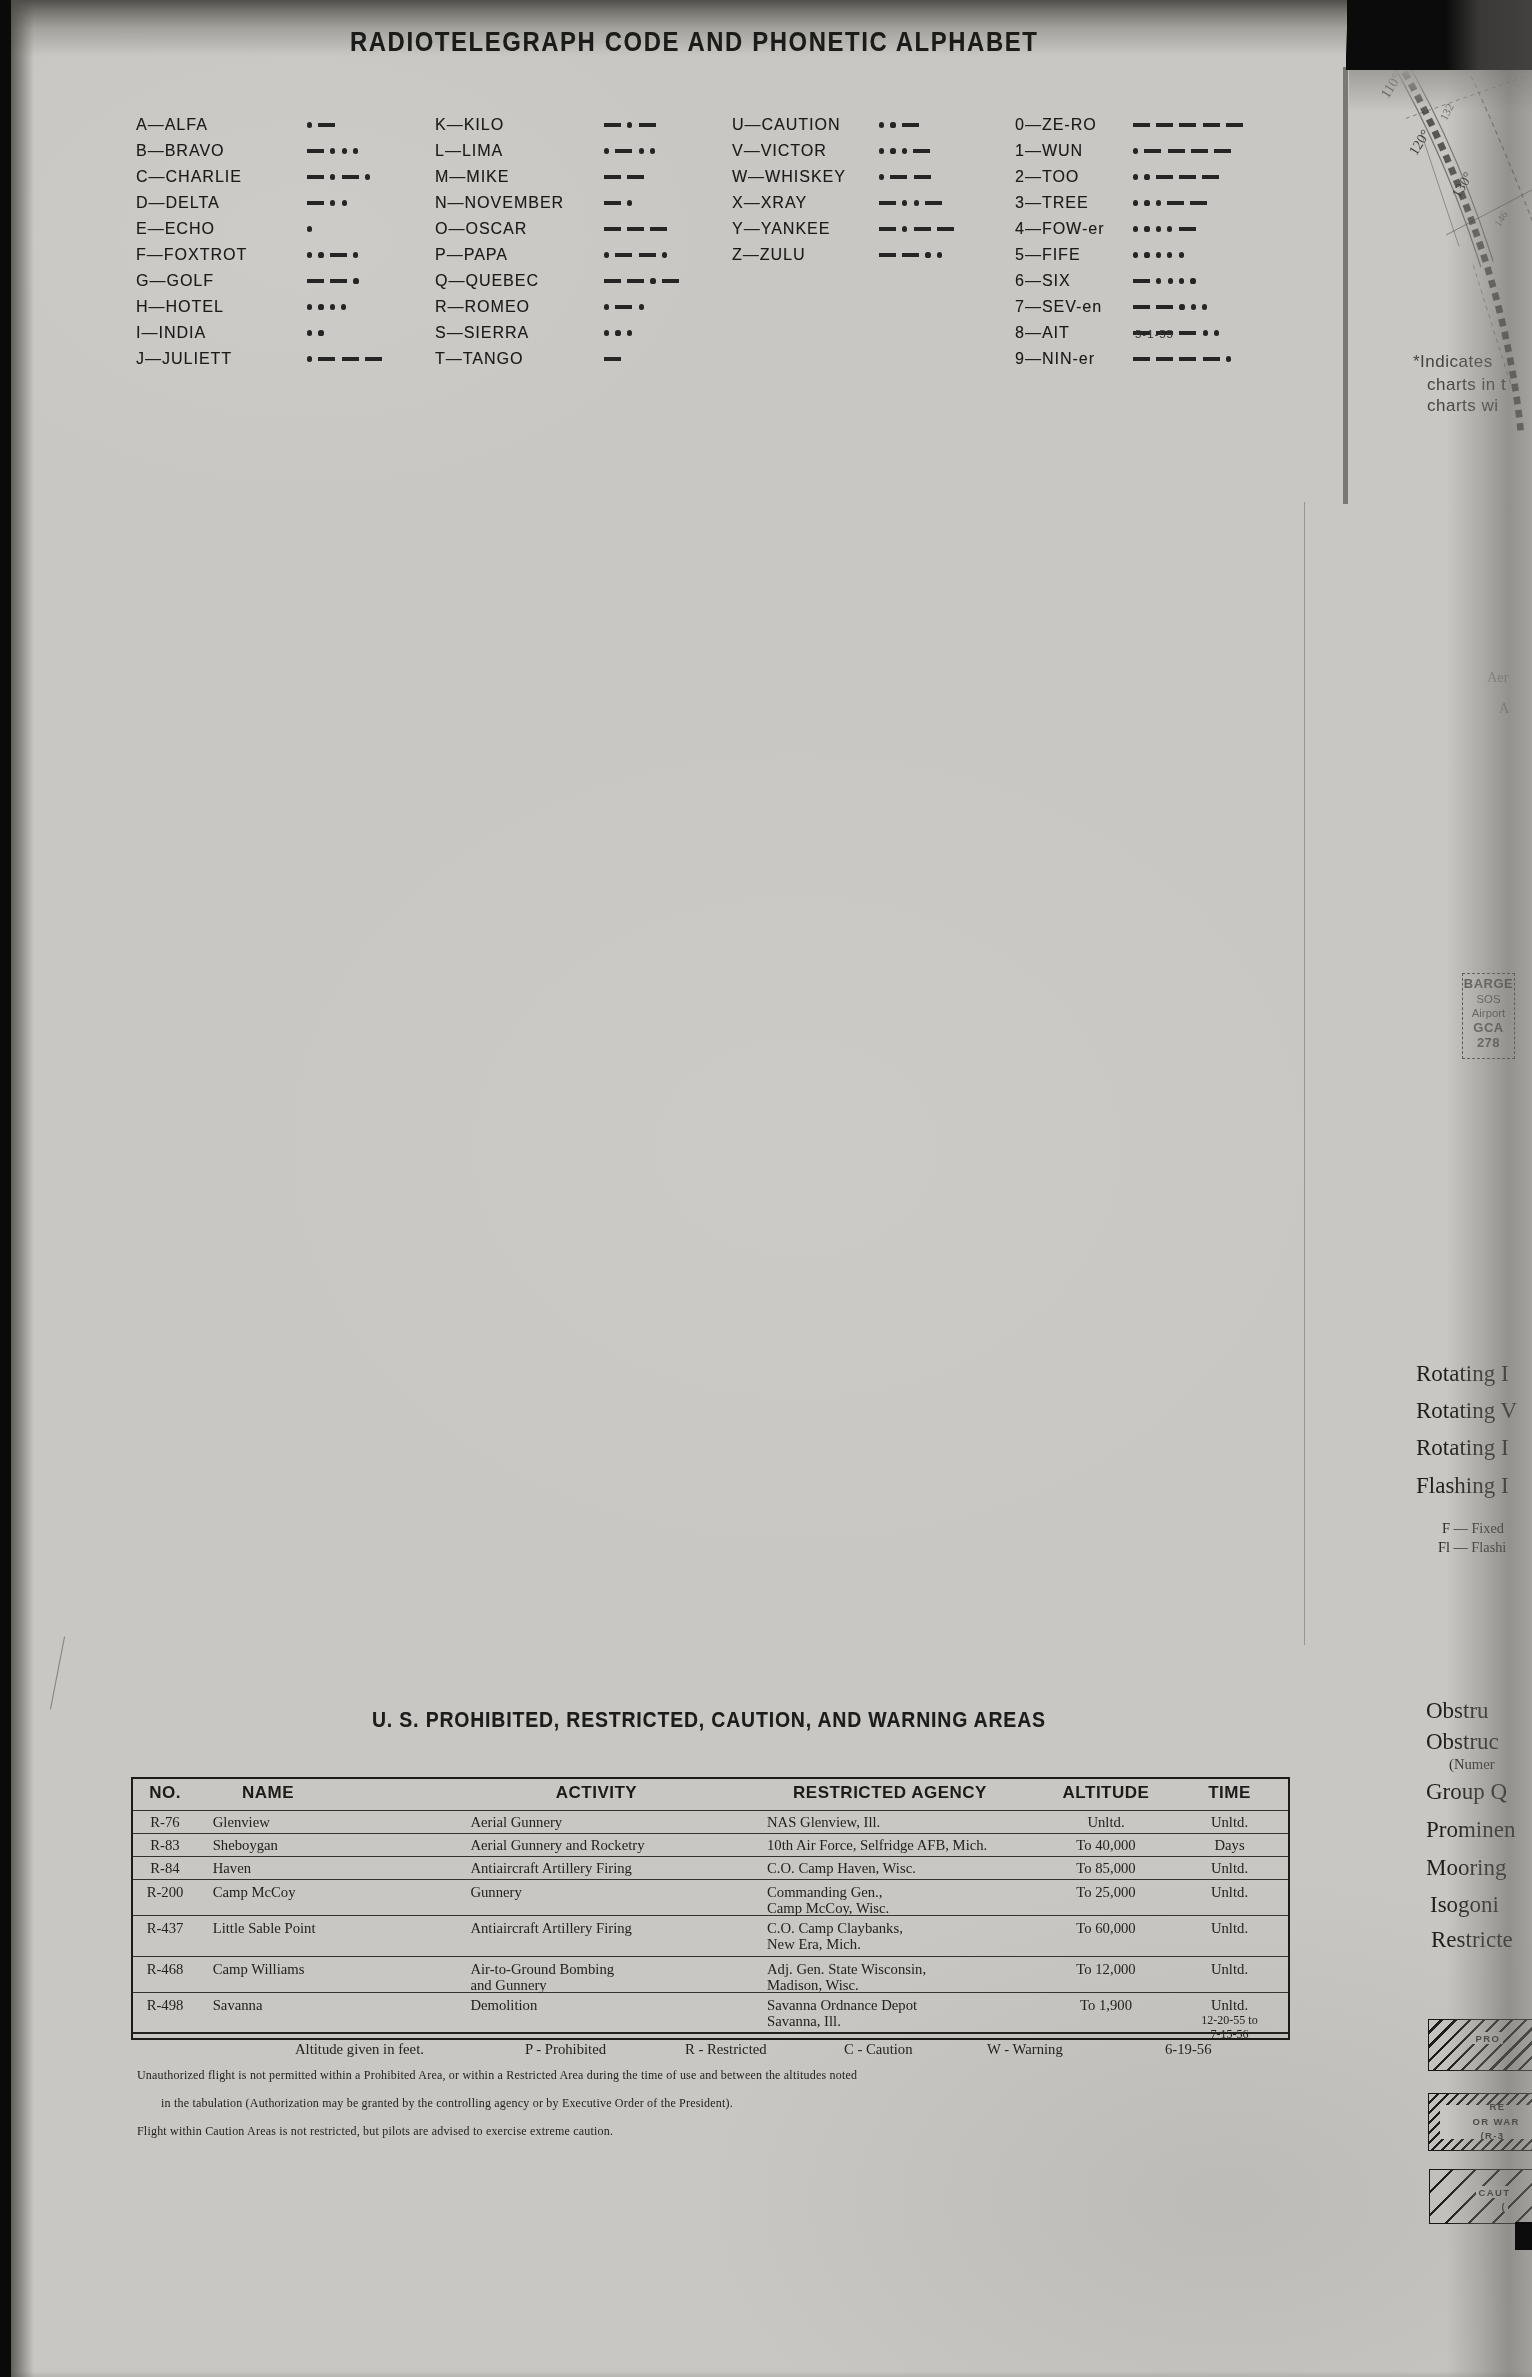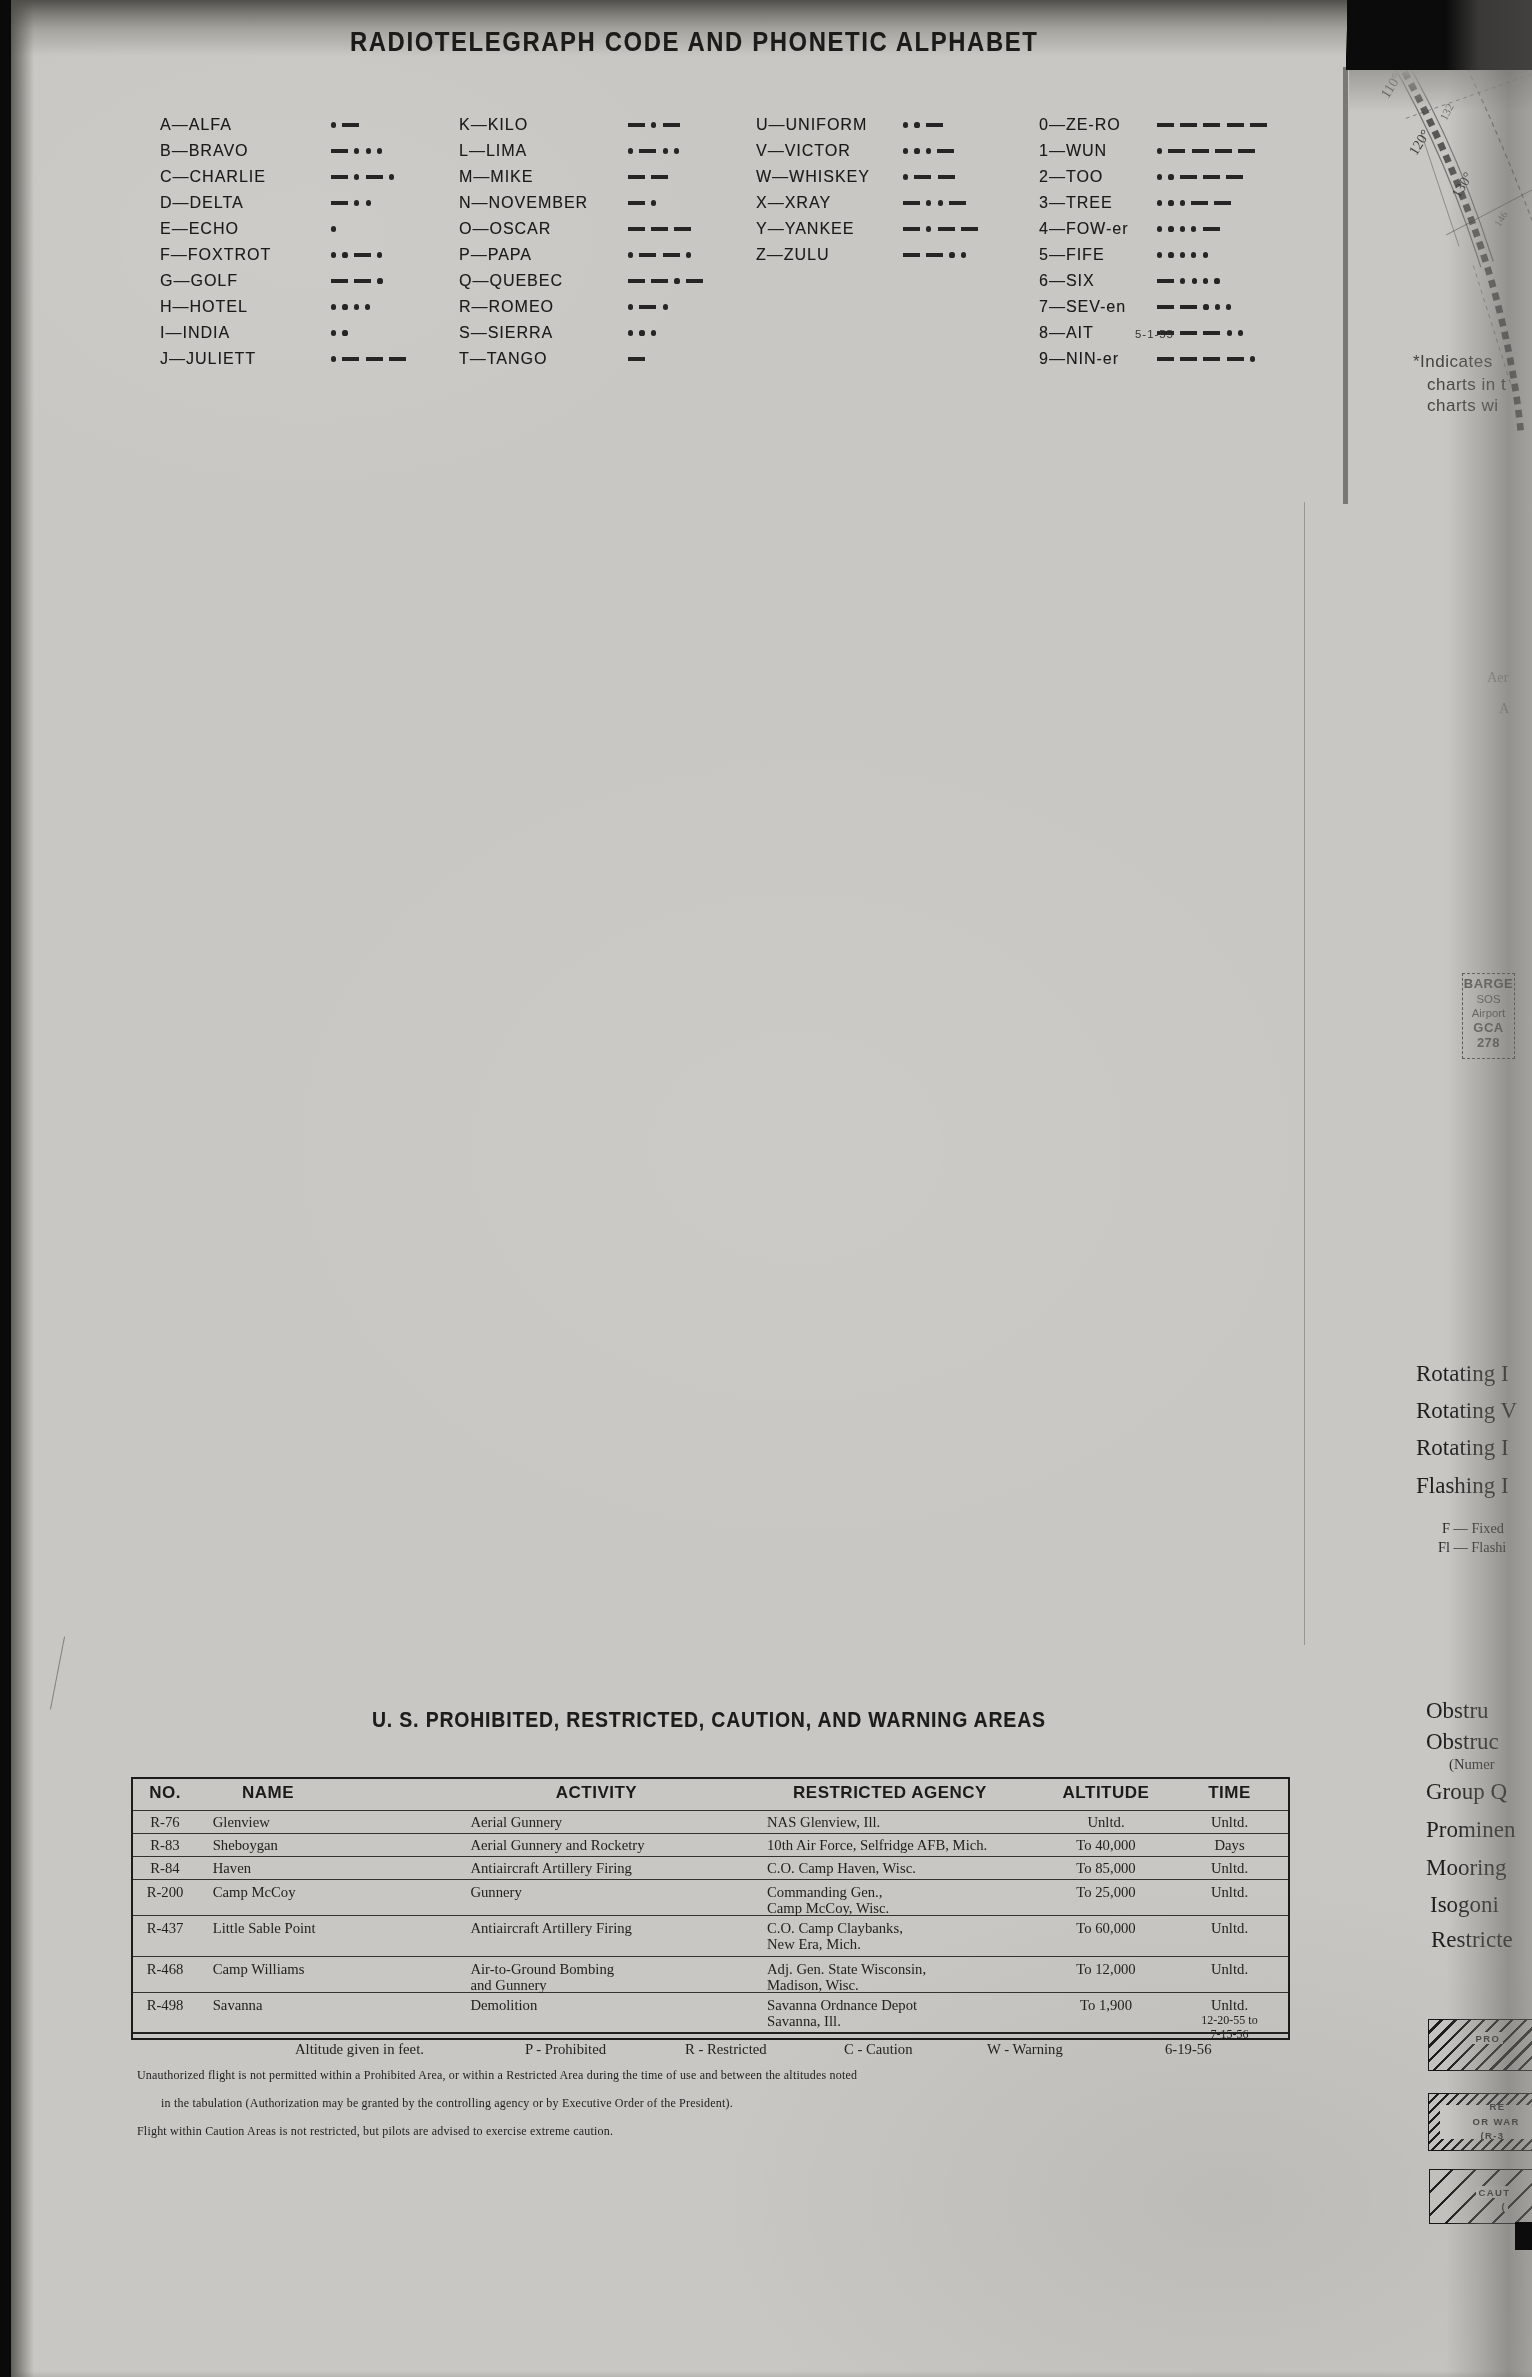--- a/index.html
+++ b/index.html
@@ -31,21 +31,21 @@
   .crease{left:1304px;top:502px;width:1px;height:1143px;background:rgba(60,60,58,.35);}
   .scratch{left:57px;top:1636px;width:1.4px;height:74px;background:rgba(45,45,43,.45);transform:rotate(11deg);}
   .br-black{left:1515px;top:2222px;width:18px;height:27.6px;background:#0c0c0c;z-index:30;}
 
   
   .main-title{left:128px;top:27px;width:1132px;text-align:center;font-size:27px;font-weight:700;
     letter-spacing:1.9px;color:#1b1b1a;z-index:6;}
   .subtitle{left:128px;top:60px;width:1132px;text-align:center;font-size:17px;font-weight:700;
     letter-spacing:1.4px;color:#222220;z-index:6;}
   .pcol{top:112px;}
-  .prow{display:flex;align-items:center;height:26px;margin-left:24px;}
+  .prow{display:flex;align-items:center;height:26px;}
   .plabel{font-size:16px;letter-spacing:1px;color:#1b1b1a;}
   .w1{width:171px}.w2{width:169px}.w3{width:147px}.w4{width:118px}
   .morse{display:flex;align-items:center;gap:6.2px;opacity:.9;}
   .dot{width:5.2px;height:5.2px;border-radius:50%;background:#141414;}
   .dash{width:17px;height:4.3px;background:#141414;}
   .pdate{left:1135px;top:328px;font-size:11.4px;letter-spacing:1px;color:#33332f;text-align:right;}
 
   
   .wac-t1{left:131px;top:1707px;width:1155px;text-align:center;font-size:22px;font-weight:700;letter-spacing:1px;color:#1c1c1a;}
   .wac-t2{left:131px;top:1738px;width:1155px;text-align:center;font-size:22px;font-weight:700;letter-spacing:1px;color:#1c1c1a;}
@@ -284,21 +284,21 @@
     <div class="prow">
         <span class="plabel w2 ink">T—TANGO</span>
         <span class="morse">
           <span class="dash"></span>
         </span>
       </div>
   </div>
 
   <div class="abs pcol" style="left:732px">
     <div class="prow">
-        <span class="plabel w3 ink">U—UNIFORM</span>
+        <span class="plabel w3 ink">U—CAUTION</span>
         <span class="morse">
           <span class="dot"></span>
           <span class="dot"></span>
           <span class="dash"></span>
         </span>
       </div>
     <div class="prow">
         <span class="plabel w3 ink">V—VICTOR</span>
         <span class="morse">
           <span class="dot"></span>

